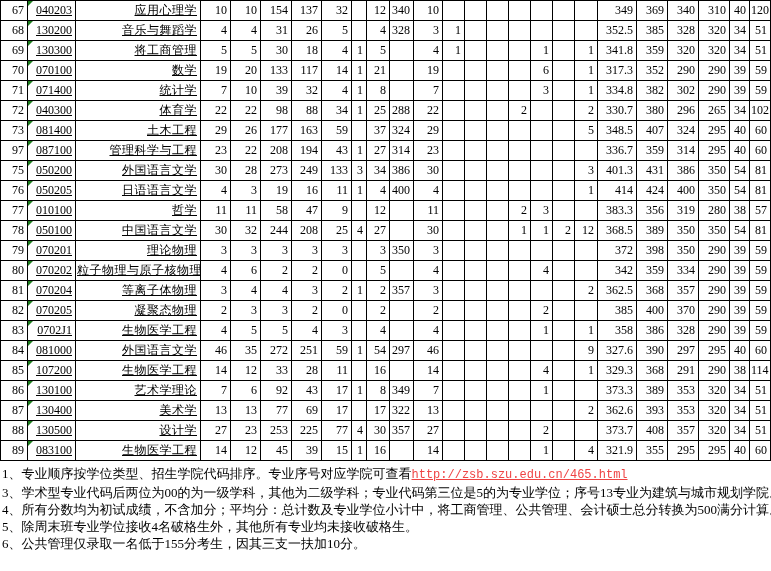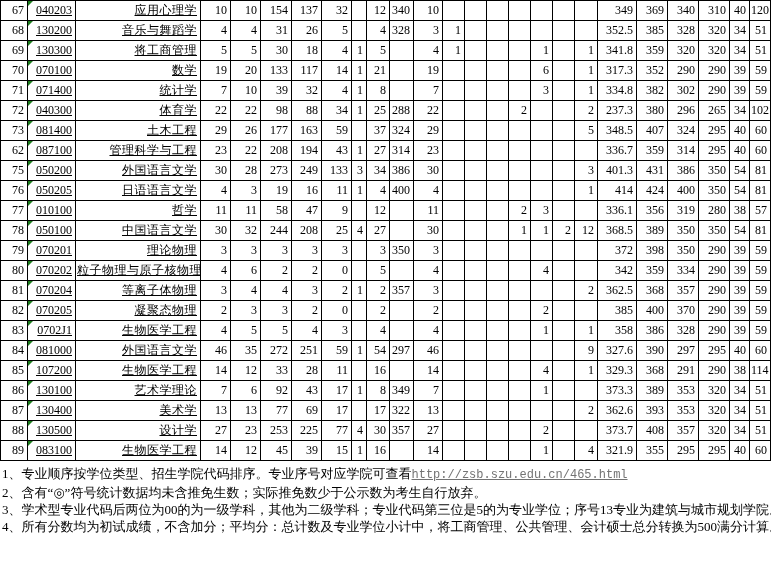--- a/index.html
+++ b/index.html
@@ -18,21 +18,21 @@
   td.col-no{text-align:center;padding:0;}
   td.col-code{text-align:center;padding:0;position:relative;text-decoration:underline;}
   td.col-name{text-align:left;padding:0 2px 0 4px;font-size:12px;letter-spacing:0.5px;text-decoration:underline;}
   .tri{
     position:absolute;left:0;top:0;width:0;height:0;
     border-top:5px solid #1e7e1e;
     border-right:5px solid transparent;
   }
   .notes{padding:4px 2px 0 2px;font-size:13px;line-height:17px;}
   .note{white-space:nowrap;}
-  .note a{color:#737373;text-decoration:underline;font-family:"Liberation Mono","DejaVu Sans Mono",monospace;font-size:12px;}
+  .note a{color:#ef4444;text-decoration:underline;font-family:"Liberation Mono","DejaVu Sans Mono",monospace;font-size:12px;}
 </style>
 </head>
 <body>
 
 <table class="grid">
   <colgroup>
     <col style="width:27px">
       <col style="width:48px">
       <col style="width:125px">
     <col style="width:30px">
@@ -207,21 +207,21 @@
         <td class="col-c7">25</td>
         <td class="col-c8">288</td>
         <td class="col-c9">22</td>
         <td class="col-n1"></td>
         <td class="col-n2"></td>
         <td class="col-n3"></td>
         <td class="col-n4">2</td>
         <td class="col-n5"></td>
         <td class="col-n6"></td>
         <td class="col-n7">2</td>
-        <td class="col-avg">237.3</td>
+        <td class="col-avg">330.7</td>
         <td class="col-max">380</td>
         <td class="col-min">296</td>
         <td class="col-l1">265</td>
         <td class="col-l2">34</td>
         <td class="col-l3">102</td>
       </tr>
       <tr>
         <td class="col-no">73</td>
         <td class="col-code"><span class="tri" style="border-top-color: rgb(30, 126, 30);"></span>081400</td>
         <td class="col-name">土木工程</td>
@@ -242,21 +242,21 @@
         <td class="col-n6"></td>
         <td class="col-n7">5</td>
         <td class="col-avg">348.5</td>
         <td class="col-max">407</td>
         <td class="col-min">324</td>
         <td class="col-l1">295</td>
         <td class="col-l2">40</td>
         <td class="col-l3">60</td>
       </tr>
       <tr>
-        <td class="col-no">62</td>
+        <td class="col-no">97</td>
         <td class="col-code"><span class="tri" style="border-top-color: rgb(30, 126, 30);"></span>087100</td>
         <td class="col-name">管理科学与工程</td>
         <td class="col-c1">23</td>
         <td class="col-c2">22</td>
         <td class="col-c3">208</td>
         <td class="col-c4">194</td>
         <td class="col-c5">43</td>
         <td class="col-c6">1</td>
         <td class="col-c7">27</td>
         <td class="col-c8">314</td>
@@ -342,21 +342,21 @@
         <td class="col-c7">12</td>
         <td class="col-c8"></td>
         <td class="col-c9">11</td>
         <td class="col-n1"></td>
         <td class="col-n2"></td>
         <td class="col-n3"></td>
         <td class="col-n4">2</td>
         <td class="col-n5">3</td>
         <td class="col-n6"></td>
         <td class="col-n7"></td>
-        <td class="col-avg">336.1</td>
+        <td class="col-avg">383.3</td>
         <td class="col-max">356</td>
         <td class="col-min">319</td>
         <td class="col-l1">280</td>
         <td class="col-l2">38</td>
         <td class="col-l3">57</td>
       </tr>
       <tr>
         <td class="col-no">78</td>
         <td class="col-code"><span class="tri" style="border-top-color: rgb(30, 126, 30);"></span>050100</td>
         <td class="col-name">中国语言文学</td>
@@ -678,16 +678,17 @@
         <td class="col-min">295</td>
         <td class="col-l1">295</td>
         <td class="col-l2">40</td>
         <td class="col-l3">60</td>
       </tr>
     </tbody>
 </table>
 
 <div class="notes">
   <div class="note"><span>1、专业顺序按学位类型、招生学院代码排序。专业序号对应学院可查看</span><a href="#">http://zsb.szu.edu.cn/465.html</a></div>
-  <div class="note">2、含有“◎”符号统计数据均未含推免生数；实际推免数少于公示数为考生自行放弃。</div>
   <div class="note">3、学术型专业代码后两位为00的为一级学科，其他为二级学科；专业代码第三位是5的为专业学位；序号13专业为建筑与城市规划学院。</div>
   <div class="note">4、所有分数均为初试成绩，不含加分；平均分：总计数及专业学位小计中，将工商管理、公共管理、会计硕士总分转换为500满分计算。</div>
+  <div class="note">5、除周末班专业学位接收4名破格生外，其他所有专业均未接收破格生。</div>
+  <div class="note">6、公共管理仅录取一名低于155分考生，因其三支一扶加10分。</div>
 </div>
 
 </body></html>

